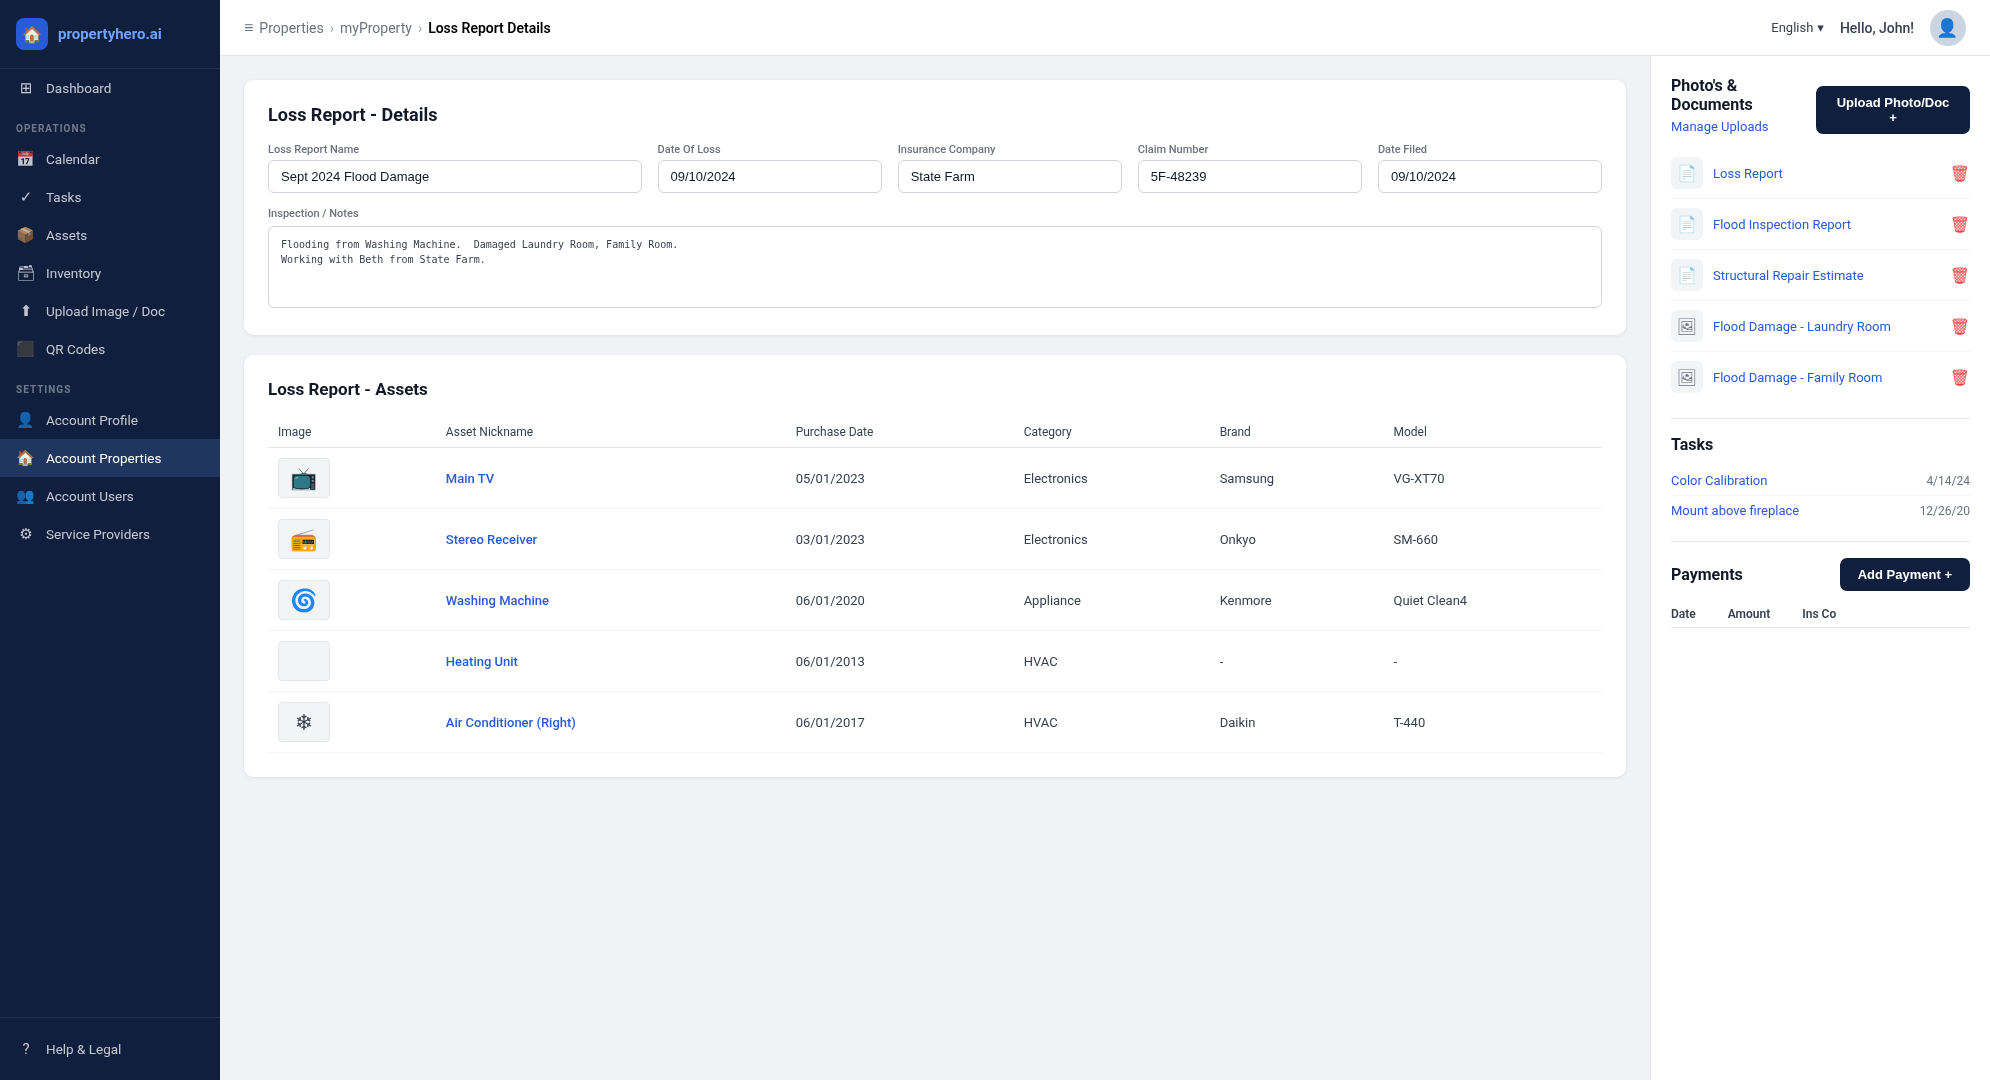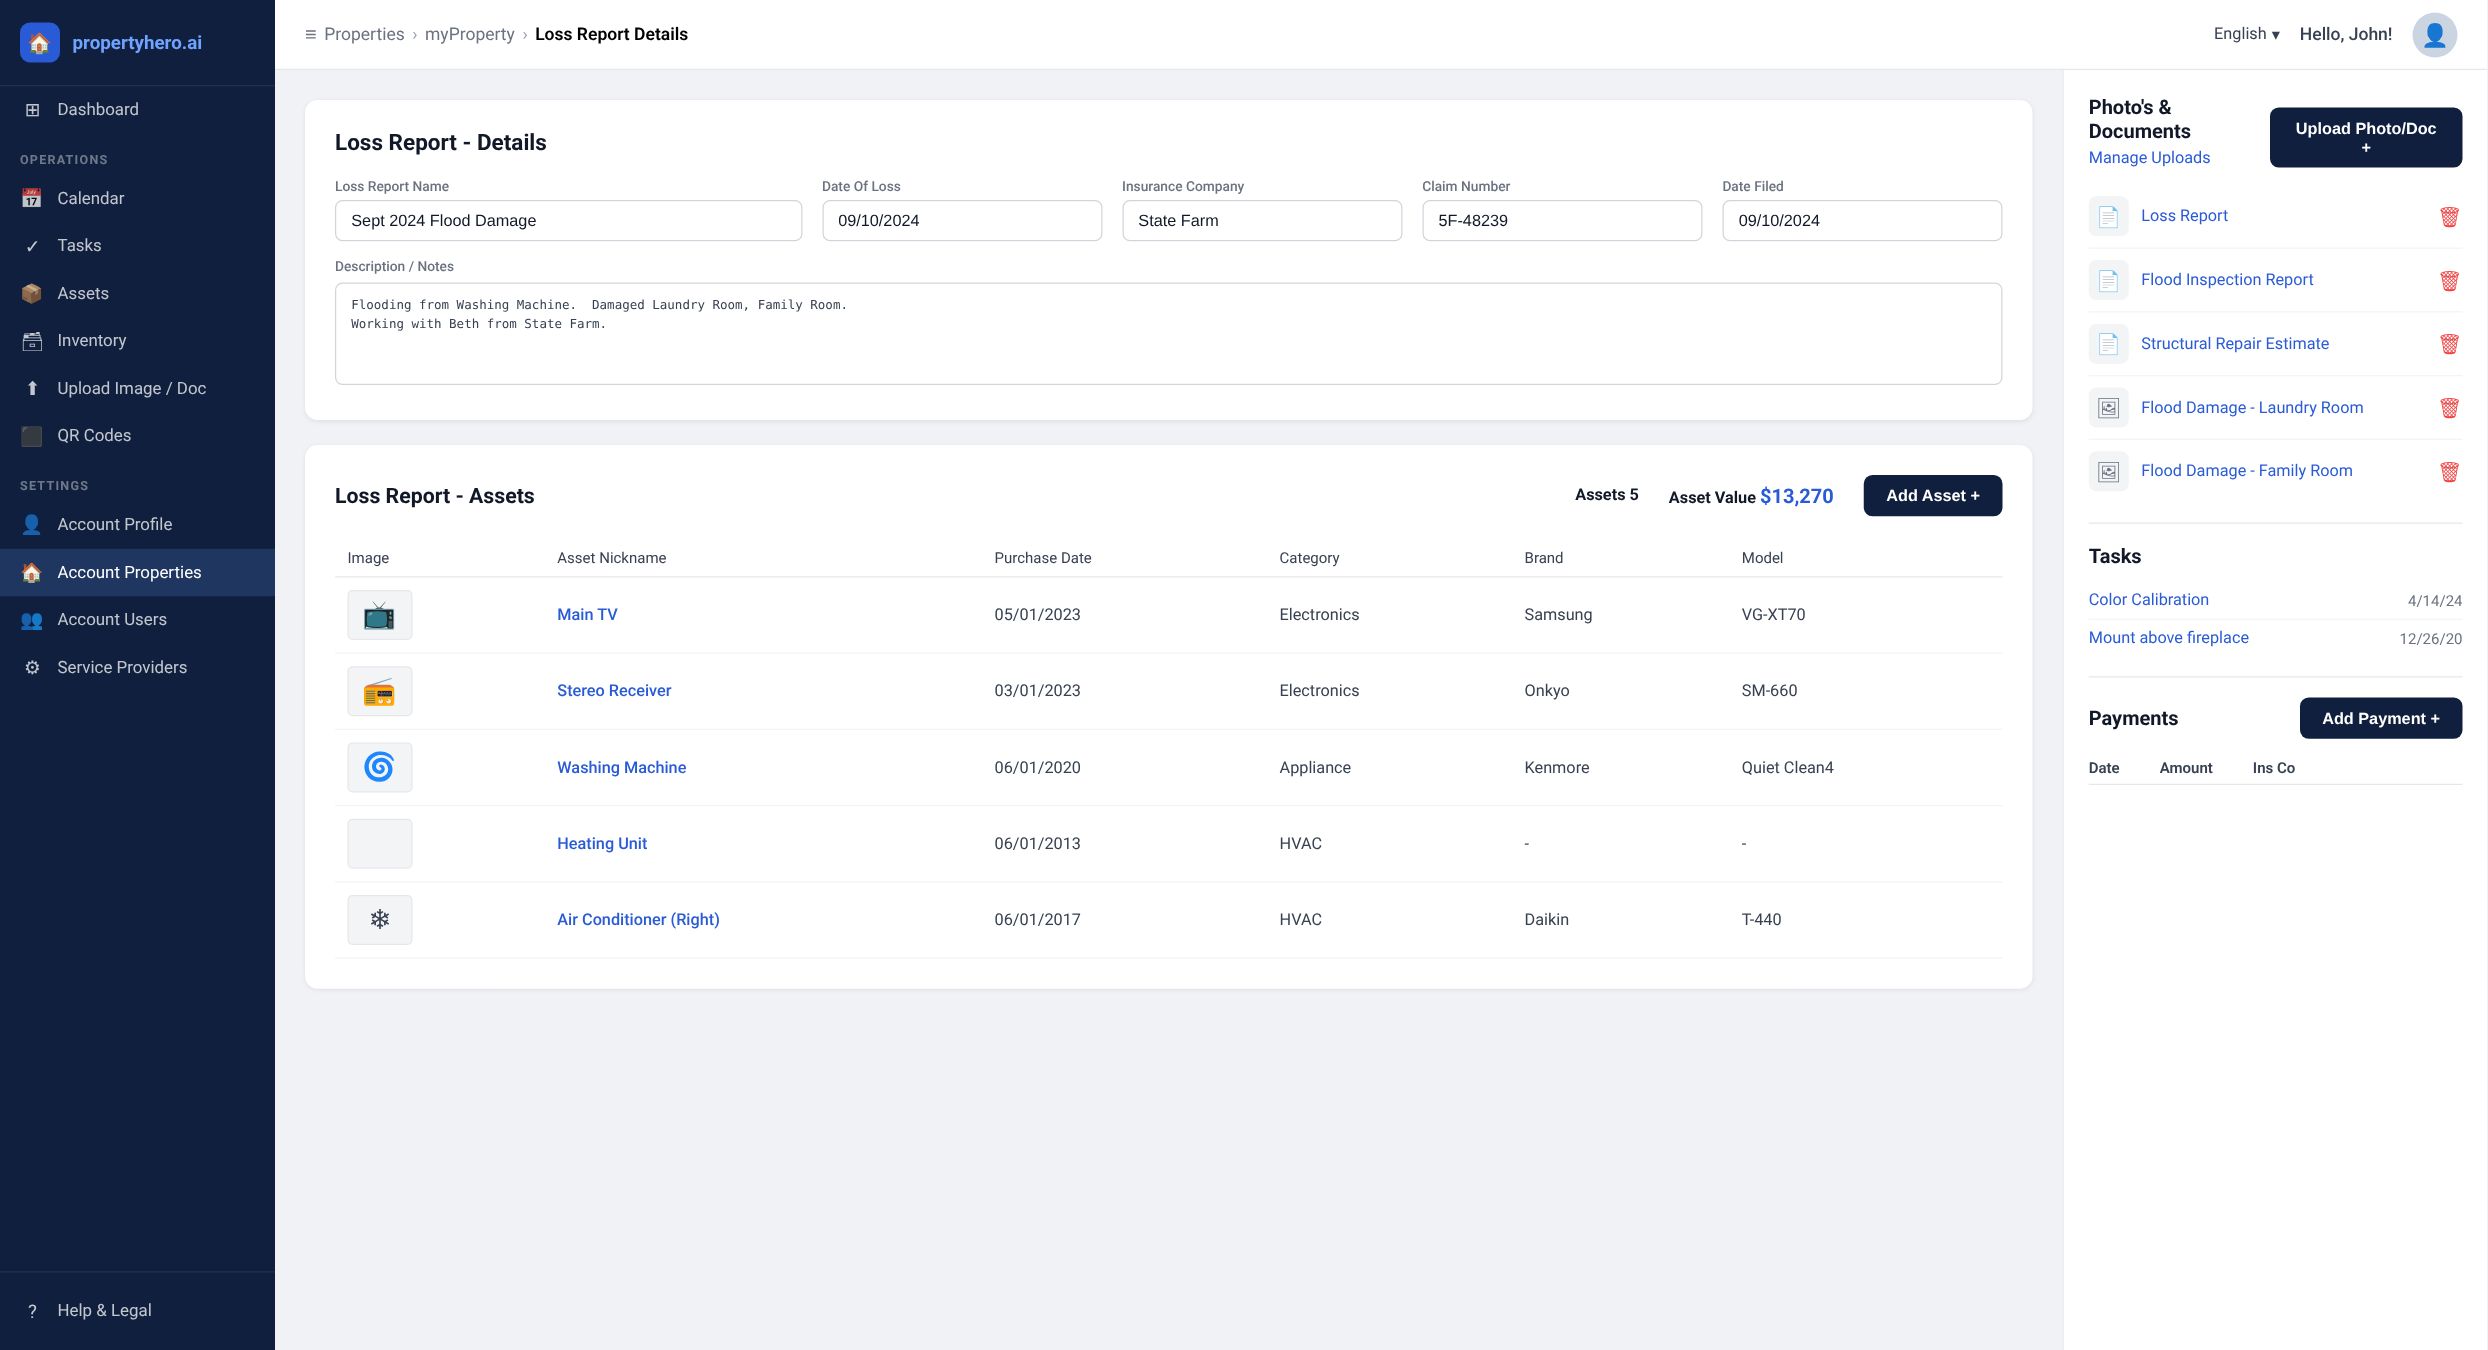--- a/index.html
+++ b/index.html
@@ -255,40 +255,29 @@
             <div class="form-label">Claim Number</div>
             <input class="form-input" type="text" value="5F-48239" style="">
           </div>
           <div class="form-group med">
             <div class="form-label">Date Filed</div>
             <input class="form-input" type="text" value="09/10/2024" style="">
           </div>
         </div>
 
         <div style="margin-top: 8px;">
-          <div class="form-label" style="margin-bottom:6px;">Description / Notes</div>
+          <div class="form-label" style="margin-bottom:6px;">Inspection / Notes</div>
           <textarea class="form-textarea" rows="4" style="">Flooding from Washing Machine.  Damaged Laundry Room, Family Room.
 Working with Beth from State Farm.</textarea>
         </div>
       </div>
 
       <div class="card">
         <div class="assets-header">
           <div class="assets-title">Loss Report - Assets</div>
-          <div style="display:flex; align-items:center; gap:24px;">
-            <div class="assets-meta">
-              <div class="assets-meta-item">
-                <span>Assets</span>&nbsp;<span style="font-weight:700;">5</span>
-              </div>
-              <div class="assets-meta-item">
-                <span>Asset Value</span>&nbsp;<span class="value-blue">$13,270</span>
-              </div>
-            </div>
-            <button class="btn-dark">Add Asset +</button>
-          </div>
         </div>
 
         <table class="assets-table">
           <thead>
             <tr>
               <th>Image</th>
               <th>Asset Nickname</th>
               <th>Purchase Date</th>
               <th>Category</th>
               <th>Brand</th>

